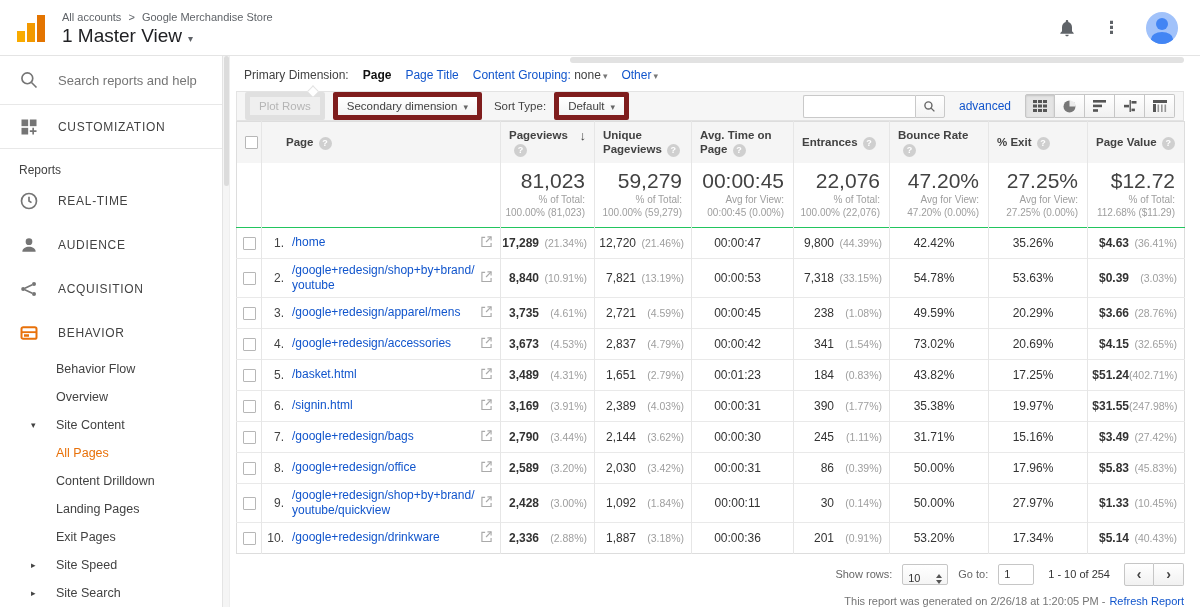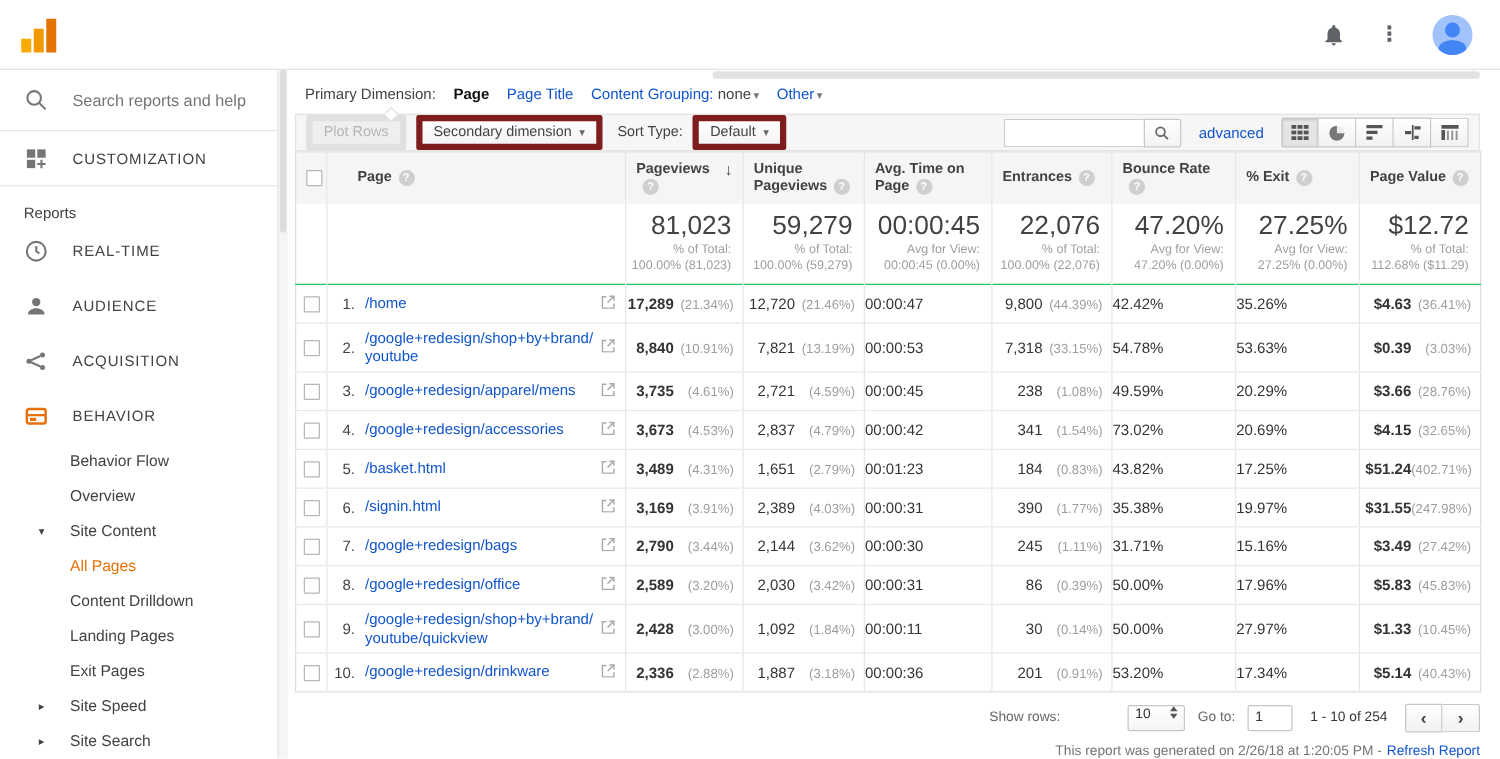--- a/index.html
+++ b/index.html
@@ -77,24 +77,24 @@
   .checkbox { display:inline-block; width:13px; height:13px; border:1px solid #b7b7b7; border-radius:1px; background:#fff; cursor:pointer; vertical-align:middle; }
   td.c-page { padding:4px 4px 4px 0; }
   .pagecell { display:flex; align-items:center; }
   .row-num { width:30px; text-align:right; flex:none; color:#424242; padding-right:8px; }
   a.page-link { color:#15c; text-decoration:none; cursor:pointer; word-break:break-all; line-height:15px; }
   .ext { margin-left:auto; flex:none; padding:0 4px 0 6px; cursor:pointer; opacity:.55; }
   td.c-num { text-align:right; padding-right:7px; white-space:nowrap; }
   td.c-num .val { display:inline-block; min-width:38px; text-align:right; color:#333; }
   td.c-num .val.b { font-weight:bold; }
   td.c-num .pct { display:inline-block; width:48px; text-align:right; color:#9e9e9e; font-size:10.5px; }
-  td.c-plain { text-align:left; padding-right:10px; color:#333; }
+  td.c-plain { text-align:center; padding-right:10px; color:#333; }
 
   .pag { width:948px; margin-top:9px; display:flex; align-items:center; justify-content:flex-end; gap:10px; font-size:11px; color:#666; }
-  .selbox { width:46px; height:21px; border:1px solid #c6c6c6; border-radius:2px; background:linear-gradient(#fff,#f5f5f5); display:flex; align-items:flex-start; padding:0 5px; cursor:pointer; color:#333;margin-left:44px; }
+  .selbox { width:46px; height:21px; border:1px solid #c6c6c6; border-radius:2px; background:linear-gradient(#fff,#f5f5f5); display:flex; align-items:flex-end; padding:0 5px; cursor:pointer; color:#333; }
   .spin { margin-left:auto; display:flex; flex-direction:column; gap:2px; }
   .spin i { width:0; height:0; border-left:3px solid transparent; border-right:3px solid transparent; }
   .spin .up { border-bottom:4px solid #555; }
   .spin .dn { border-top:4px solid #555; }
   .goto-input { width:36px; height:21px; border:1px solid #c6c6c6; border-radius:2px; text-align:left; padding:0 5px; font-size:11px; color:#333; outline:none; }
   .range { color:#333; margin:0 4px; }
   .pagebtns { display:flex; }
   .pbtn { width:30px; height:23px; border:1px solid #c6c6c6; border-left:0; background:linear-gradient(#fff,#f1f1f1); display:flex; align-items:center; justify-content:center; font-size:14px; font-weight:bold; color:#424242; cursor:pointer; }
   .pbtn:first-child { border-left:1px solid #c6c6c6; border-radius:2px 0 0 2px; }
   .pbtn:last-child { border-radius:0 2px 2px 0; }
@@ -104,20 +104,28 @@
 </head>
 <body>
 
 <header class="topbar">
   <div class="logo">
     <svg width="34" height="34" viewBox="0 0 34 34">
       <rect x="3" y="20" width="8" height="11" fill="#f9ab00"></rect>
       <rect x="13" y="12" width="8" height="19" fill="#f29900"></rect>
       <rect x="23" y="4" width="8" height="27" fill="#e37400"></rect>
     </svg>
+  </div>
+  <div class="titles">
+    <div class="crumb">
+      <span>All accounts</span>
+      <span class="sep">&gt;</span>
+      <span>Google Merchandise Store</span>
+    </div>
+    <div class="view-title"><span>1 Master View</span><span class="caret">▾</span></div>
   </div>
   <div class="topbar-right">
     <svg class="bell" width="20" height="20" viewBox="0 0 24 24" fill="#5f6368">
       <path d="M12 22c1.1 0 2-.9 2-2h-4c0 1.1.9 2 2 2zm6-6v-5c0-3.07-1.63-5.64-4.5-6.32V4c0-.83-.67-1.5-1.5-1.5s-1.5.67-1.5 1.5v.68C7.64 5.36 6 7.92 6 11v5l-2 2v1h16v-1l-2-2z"></path>
     </svg>
     <div class="dots">⋮</div>
     <div class="avatar">
         <div class="head"></div>
         <div class="body"></div>
       </div>

